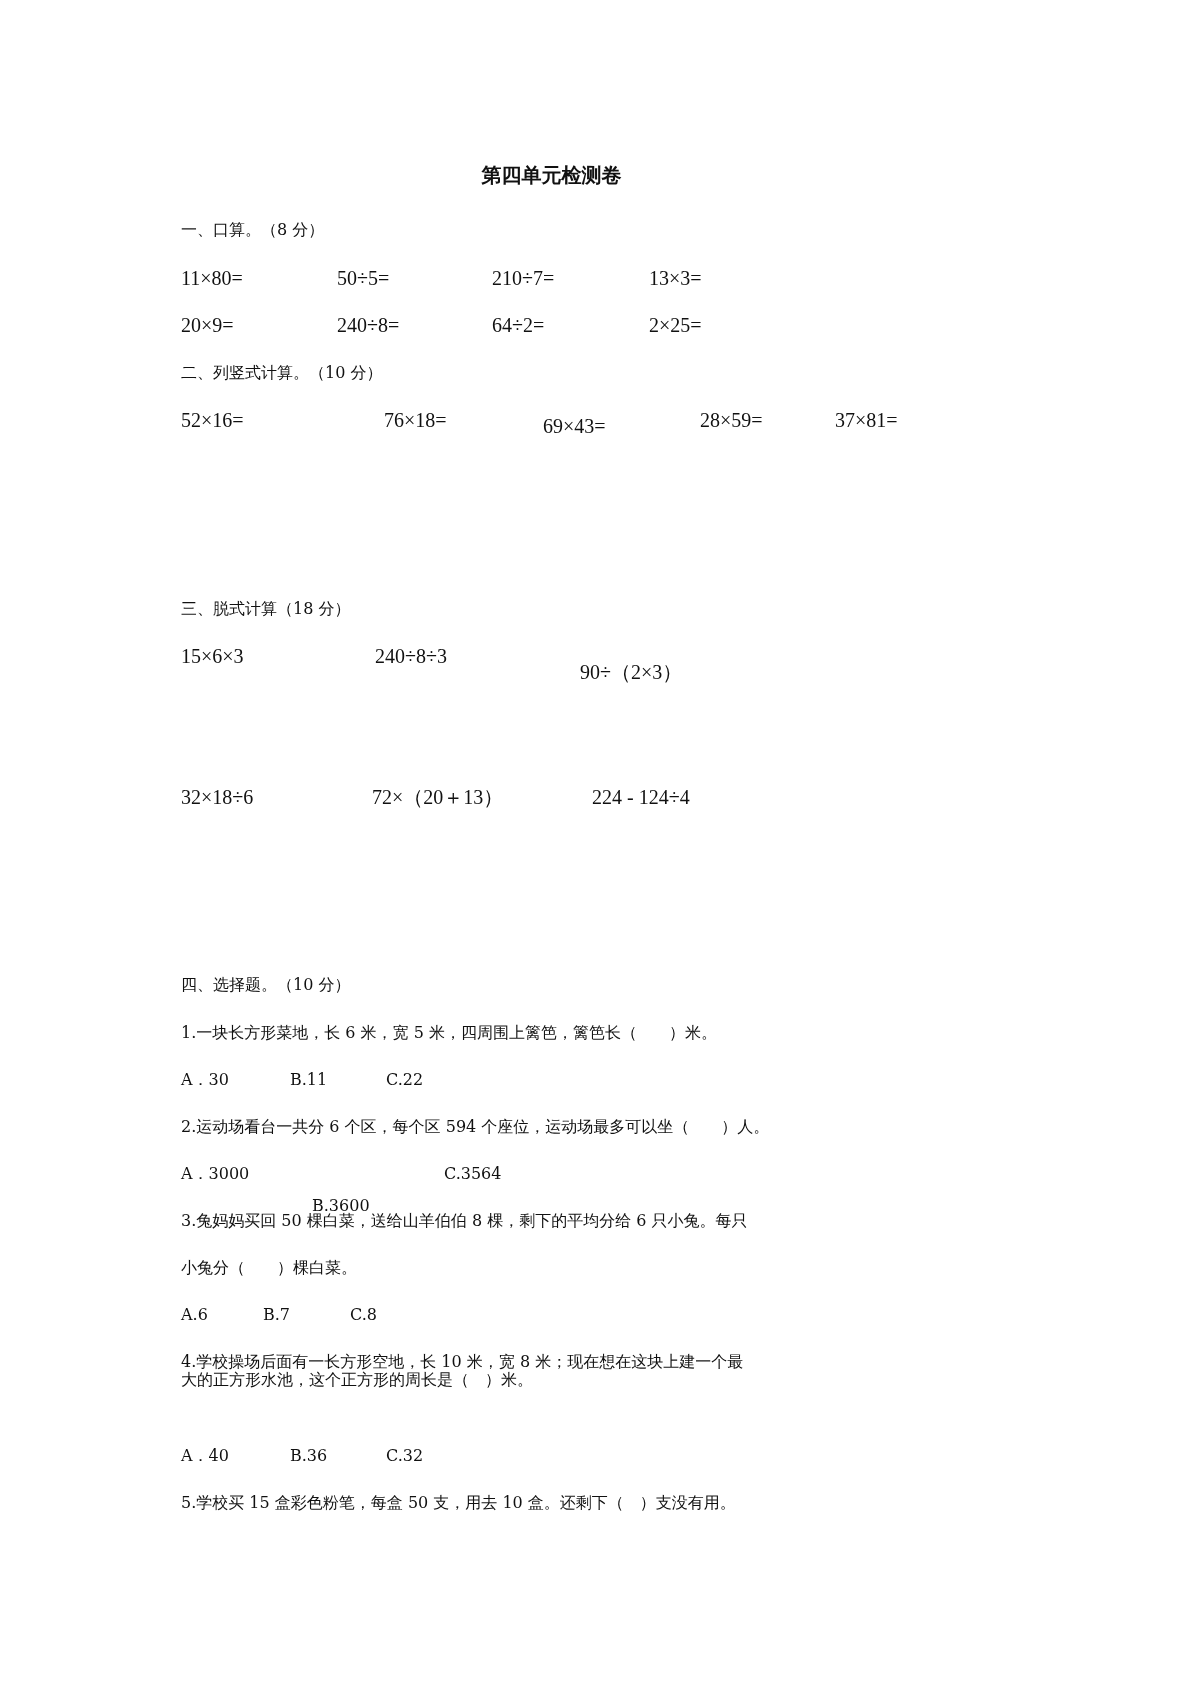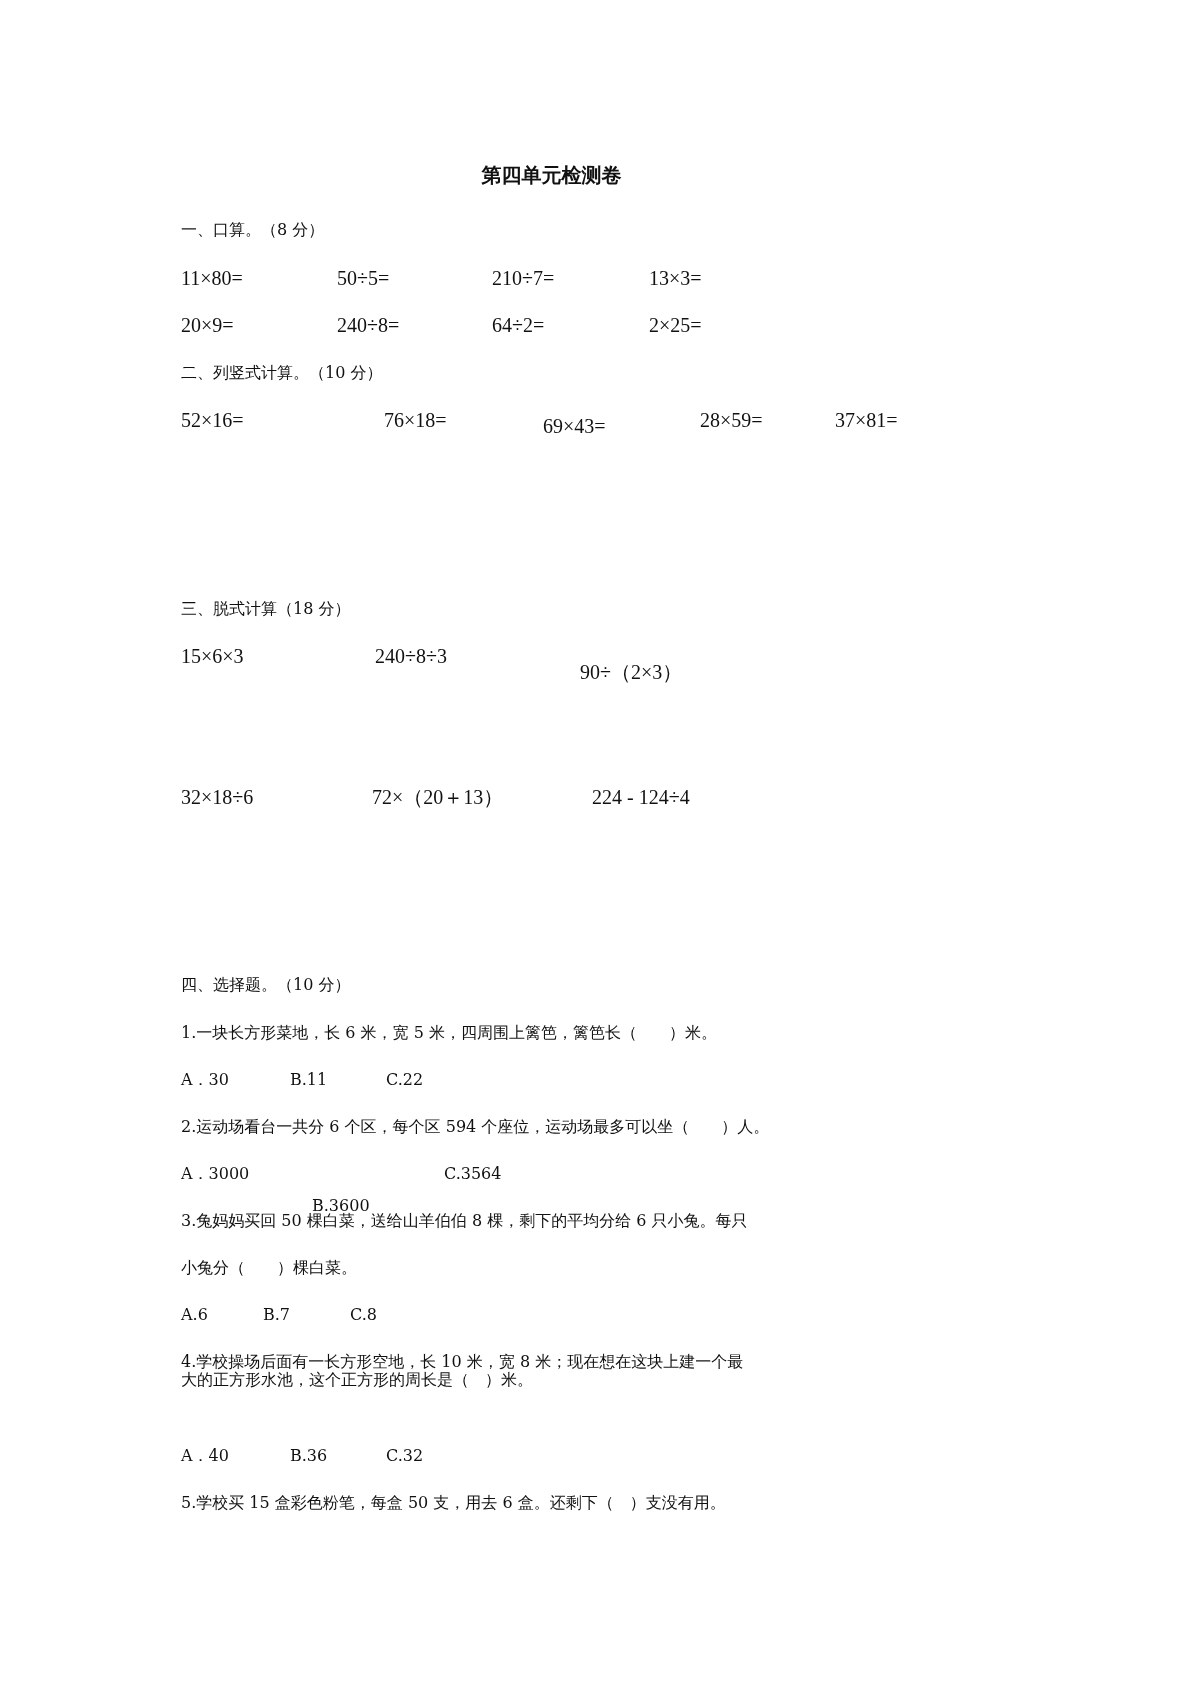--- a/index.html
+++ b/index.html
@@ -57,13 +57,13 @@
 <div class="ln" style="left:181px;top:1301px;">A.6</div>
 <div class="ln" style="left:263px;top:1301px;">B.7</div>
 <div class="ln" style="left:350px;top:1301px;">C.8</div>
 
 <div class="ln" style="left:181px;top:1348px;">4.学校操场后面有一长方形空地，长 10 米，宽 8 米；现在想在这块上建一个最</div>
 <div class="ln" style="left:181px;top:1334px;margin-top:32px;">大的正方形水池，这个正方形的周长是（　）米。</div>
 <div class="ln" style="left:181px;top:1442px;">A．40</div>
 <div class="ln" style="left:290px;top:1442px;">B.36</div>
 <div class="ln" style="left:386px;top:1442px;">C.32</div>
 
-<div class="ln" style="left:181px;top:1489px;">5.学校买 15 盒彩色粉笔，每盒 50 支，用去 6 盒。还剩下（　）支没有用。</div>
+<div class="ln" style="left:181px;top:1489px;">5.学校买 15 盒彩色粉笔，每盒 50 支，用去 10 盒。还剩下（　）支没有用。</div>
 
 </body></html>

